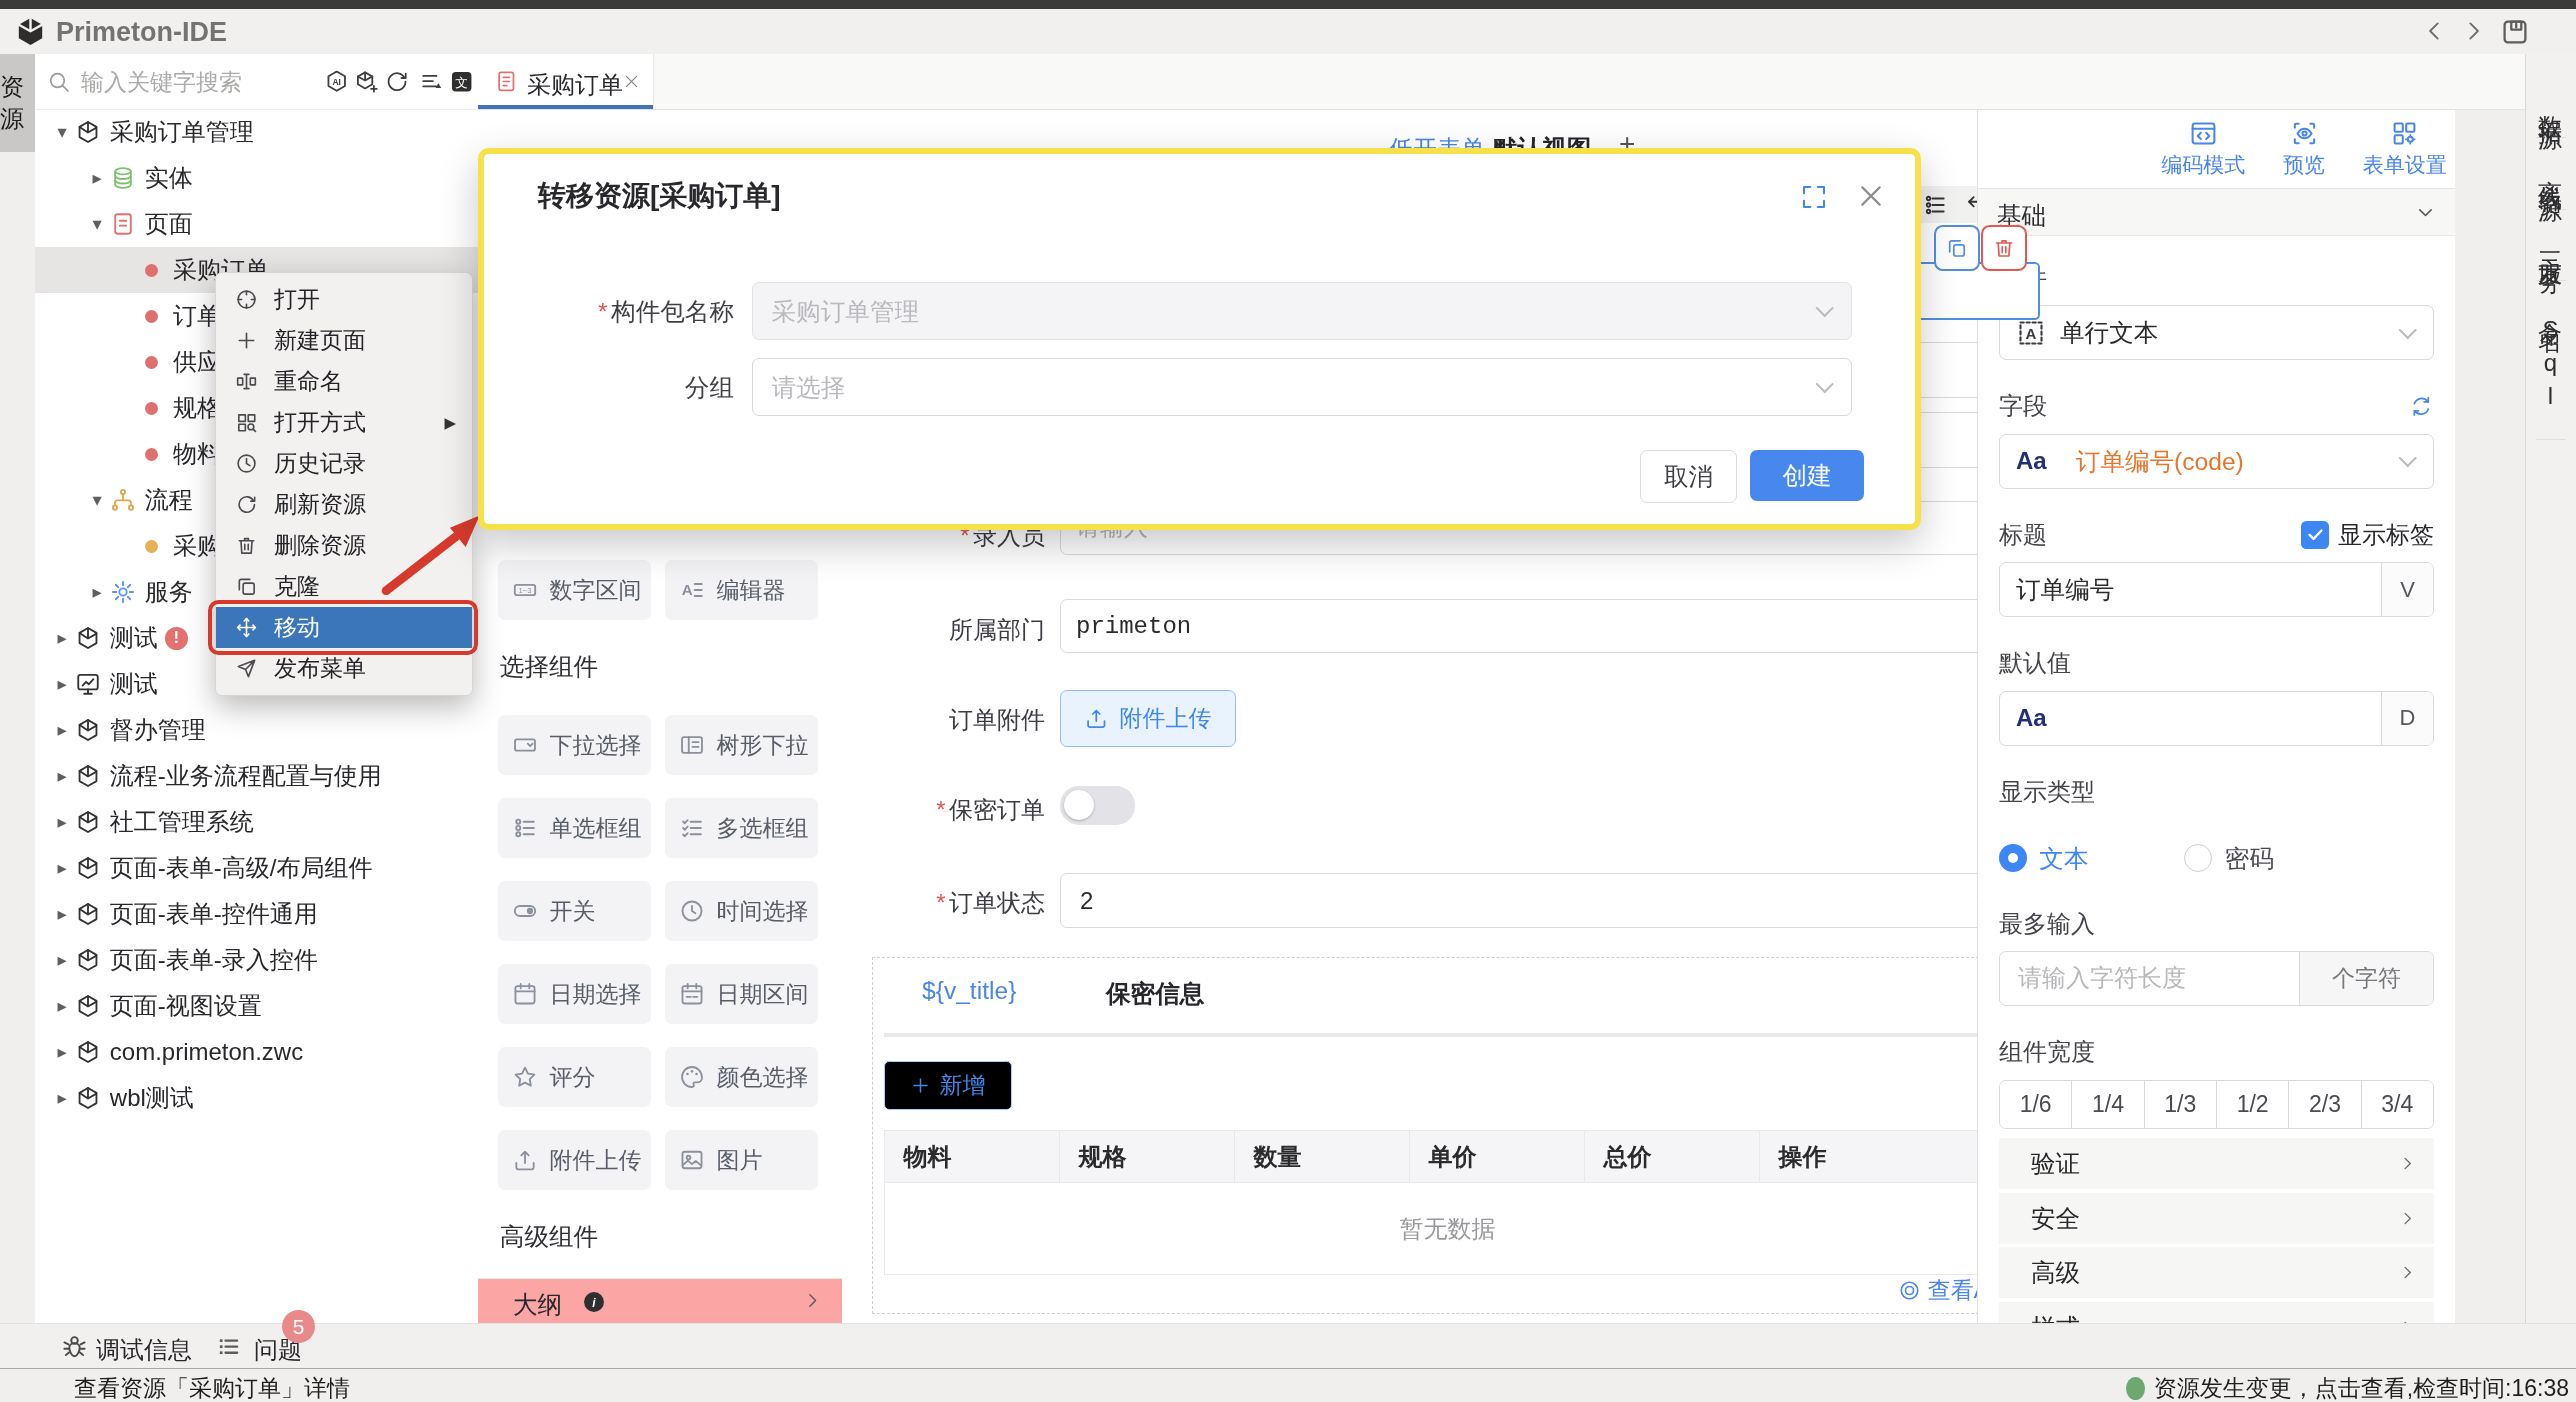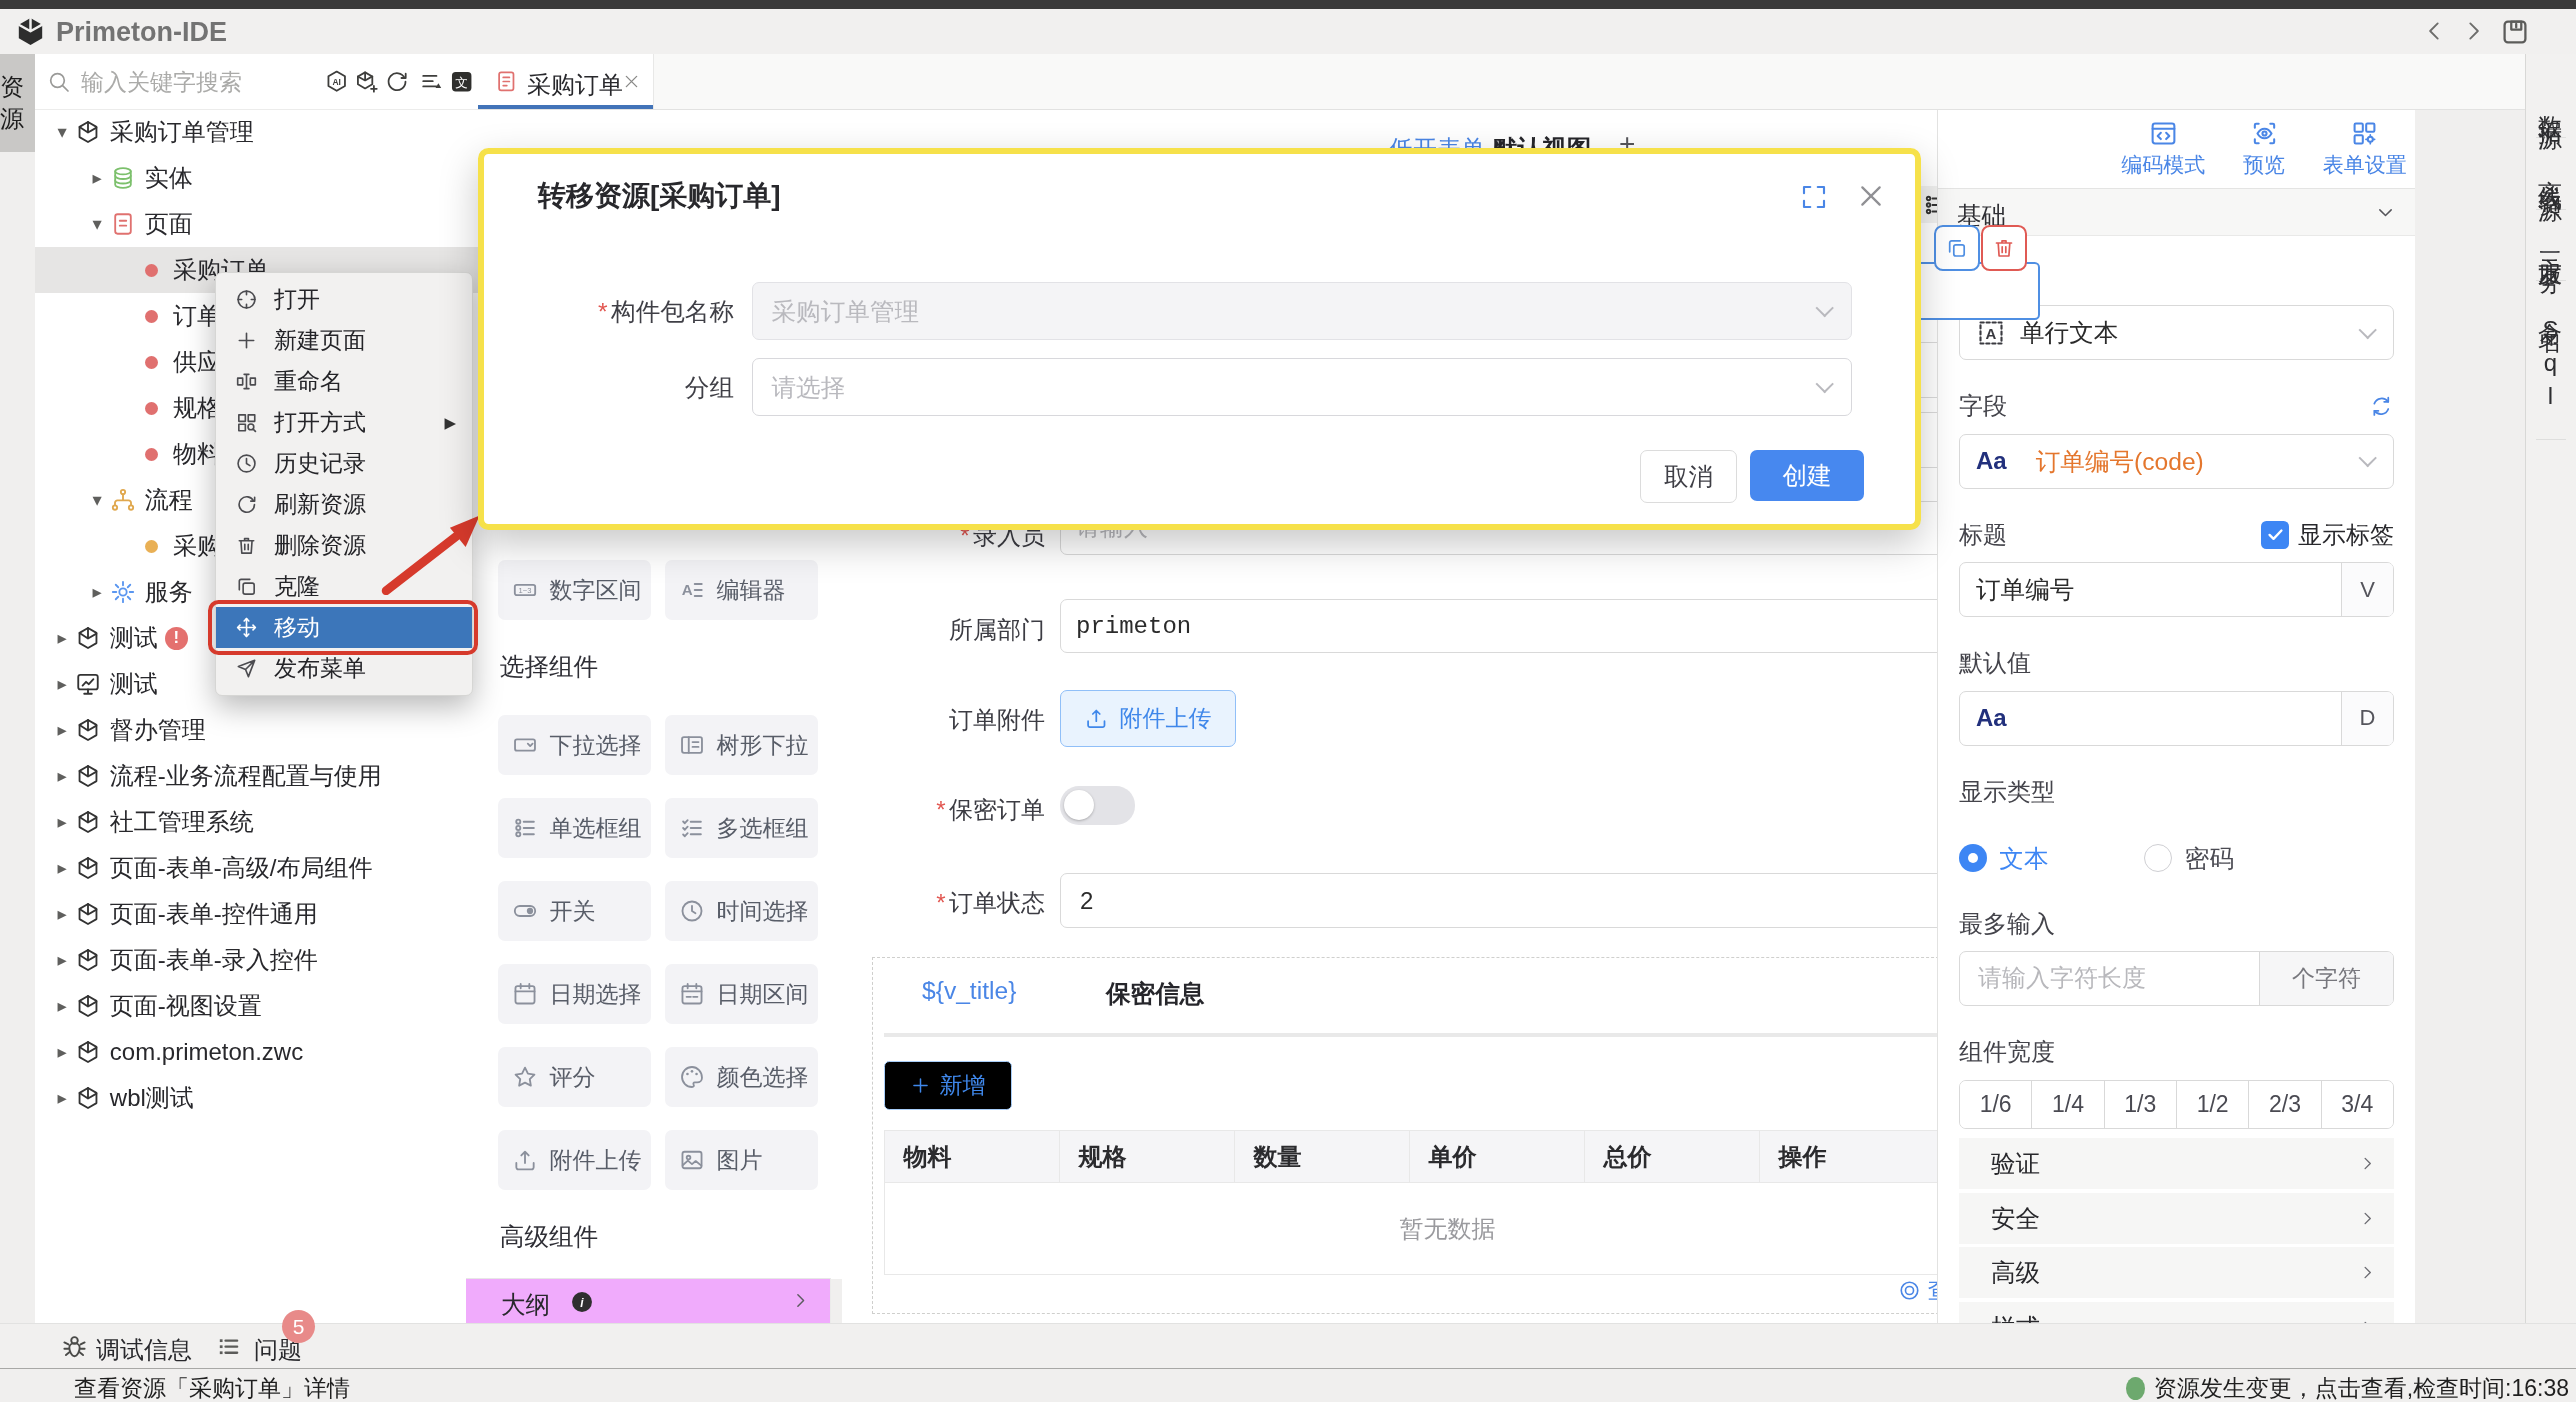--- a/index.html
+++ b/index.html
@@ -63,21 +63,21 @@
   
   #palette{position:absolute;left:478px;top:110px;width:364px;height:1169px;background:#fff;
     border-right:0.9px solid #ebebea;overflow:hidden;}
   #pal-scroll{padding:450px 0 0 20px;}
   .pal-title{font-size:24.6px;color:#2f2f36;margin:7px 0 32px 1.8px;}
   .pal-grid{width:344px;display:flex;flex-wrap:wrap;}
   .pal-item{width:153px;height:60px;margin:0 14px 23px 0;background:#f3f3f6;border-radius:7px;
     display:flex;align-items:center;cursor:pointer;}
   .pal-item .ico{width:26px;height:26px;margin-left:14px;color:#8b909c;flex:none;}
   .pal-item span.pl{font-size:23px;color:#585d68;margin-left:11.4px;white-space:nowrap;}
-  #outline-bar{position:absolute;left:466px;top:1278px;width:364px;height:45px;background:#f0abfc;
+  #outline-bar{position:absolute;left:478px;top:1278px;width:364px;height:45px;background:#fca5a5;
     border-top:0.9px solid #e7e7e6;border-right:0.9px solid #ebebea;}
   #outline-label{position:absolute;left:35px;top:8.8px;font-size:24.6px;color:#28282c;}
   #outline-info{position:absolute;left:103px;top:9.6px;width:26px;height:26px;}
   #outline-chev{position:absolute;left:324px;top:11.4px;width:21px;height:21px;color:#5c5c60;}
 
   
   #canvas{position:absolute;left:842px;top:110px;width:1206px;height:1213px;background:#fff;}
   #form-link{position:absolute;left:547px;top:23px;font-size:24px;color:#4a86e6;cursor:pointer;}
   #view-name{position:absolute;left:651px;top:22px;font-size:24.6px;font-weight:700;color:#26262b;}
   #view-add{position:absolute;left:777px;top:17.5px;font-size:28px;color:#55555a;}
@@ -128,21 +128,21 @@
   #sub-thead{display:flex;height:51px;background:#f5f5f7;border-bottom:0.9px solid #e8e8e8;}
   .th{width:175px;box-sizing:border-box;border-right:0.9px solid #e8e8e8;font-size:24px;font-weight:700;
     color:#2b2b2e;display:flex;align-items:center;padding-left:19px;}
   .th:last-child{flex:1;border-right:none;}
   #sub-empty{height:91px;display:flex;align-items:center;justify-content:center;font-size:24px;color:#9a9a9e;background:#fff;}
   #api-link{position:absolute;right:16px;top:317px;display:flex;align-items:center;gap:7px;
     color:#4a86e6;font-size:23px;cursor:pointer;}
   #api-link .ico{width:23px;height:23px;}
 
   
-  #inspector{position:absolute;left:1937px;top:110px;width:478px;height:1213px;background:#fff;
+  #inspector{position:absolute;left:1977px;top:110px;width:478px;height:1213px;background:#fff;
     border-left:0.9px solid #e2e2e1;box-sizing:border-box;}
   #actions-row{height:79px;border-bottom:0.9px solid #e4e4e3;display:flex;padding-left:175px;box-sizing:border-box;}
   .action{width:101px;display:flex;flex-direction:column;align-items:center;justify-content:center;
     color:#4a86e6;cursor:pointer;}
   .action .ico{width:29px;height:29px;}
   .action span.al{font-size:21px;margin-top:3.5px;white-space:nowrap;}
   #basic-header{height:46px;background:#f7f7f6;border-bottom:0.9px solid #e9e9e8;position:relative;}
   #basic-header span.bh{position:absolute;left:19px;top:9.6px;font-size:24.6px;color:#2e2e33;}
   #basic-chev{position:absolute;right:19px;top:13px;width:21px;height:21px;color:#55555a;}
   .ins-body{padding:0 21px;position:relative;}

